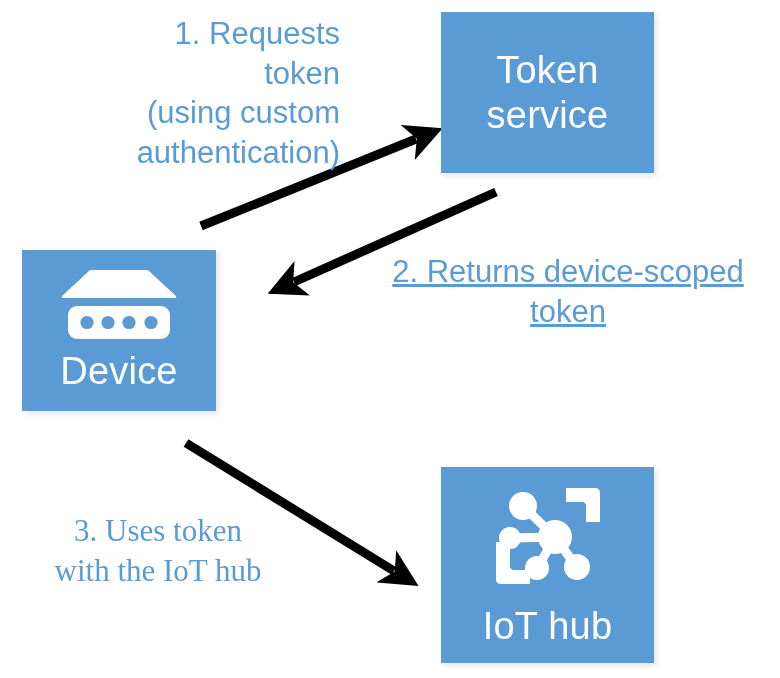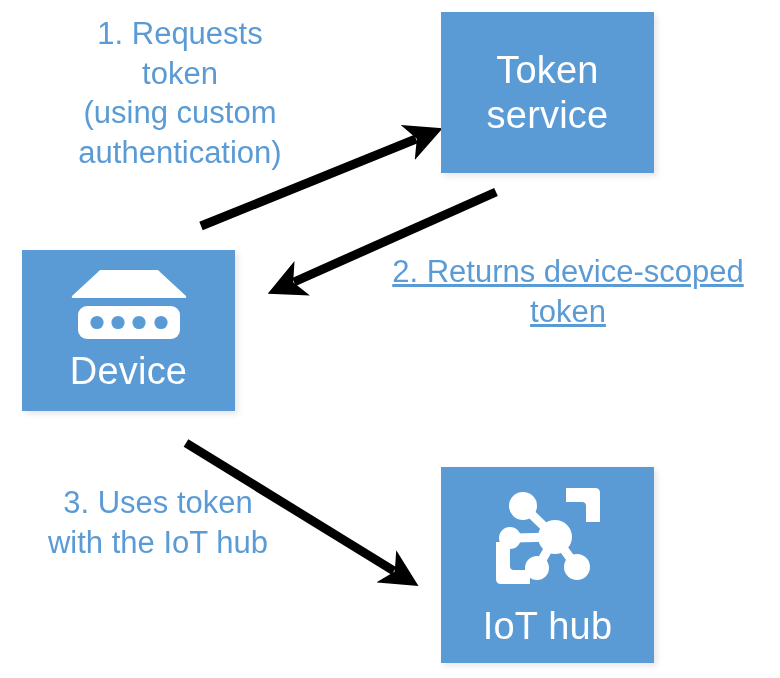--- a/index.html
+++ b/index.html
@@ -54,29 +54,29 @@
     position: absolute;
     left: 0;
     top: 0;
     width: 780px;
     height: 678px;
     pointer-events: none;
   }
 
   
   #token-service-box { left: 441px; top: 12px;  width: 213px; height: 161px; }
-  #device-box        { left: 22px;  top: 250px; width: 213px; height: 161px; }
+  #device-box        { left: 22px;  top: 250px; width: 194px; height: 161px; }
   #iot-hub-box       { left: 441px; top: 467px; width: 213px; height: 196px; }
 
   #device-box .node-icon  { margin-bottom: 6px; }
   #iot-hub-box .node-icon { margin-bottom: 10px; }
 
-  #step-1-text { left: 20px;  top: 14px;  width: 320px; }
+  #step-1-text { left: 20px;  top: 14px;  width: 320px; text-align: right; }
   #step-2-text { left: 368px; top: 252px; width: 400px; text-decoration: underline; }
-  #step-3-text { left: 8px;   top: 483px; width: 300px; }
+  #step-3-text { left: 8px;   top: 511px; width: 300px; font-family: Liberation Serif, serif; }
 </style>
 </head>
 <body>
 
 <div id="diagram-canvas">
 
   <svg id="arrow-layer" viewBox="0 0 780 678" width="780" height="678" xmlns="http://www.w3.org/2000/svg">
     <defs>
       <marker id="head-1" markerWidth="4.2" markerHeight="4.2" refX="1.0" refY="2.1" orient="auto" markerUnits="strokeWidth">
         <path d="M0,0 L4.2,2.1 L0,4.2 L1.1,2.1 Z" fill="#000000"></path>

